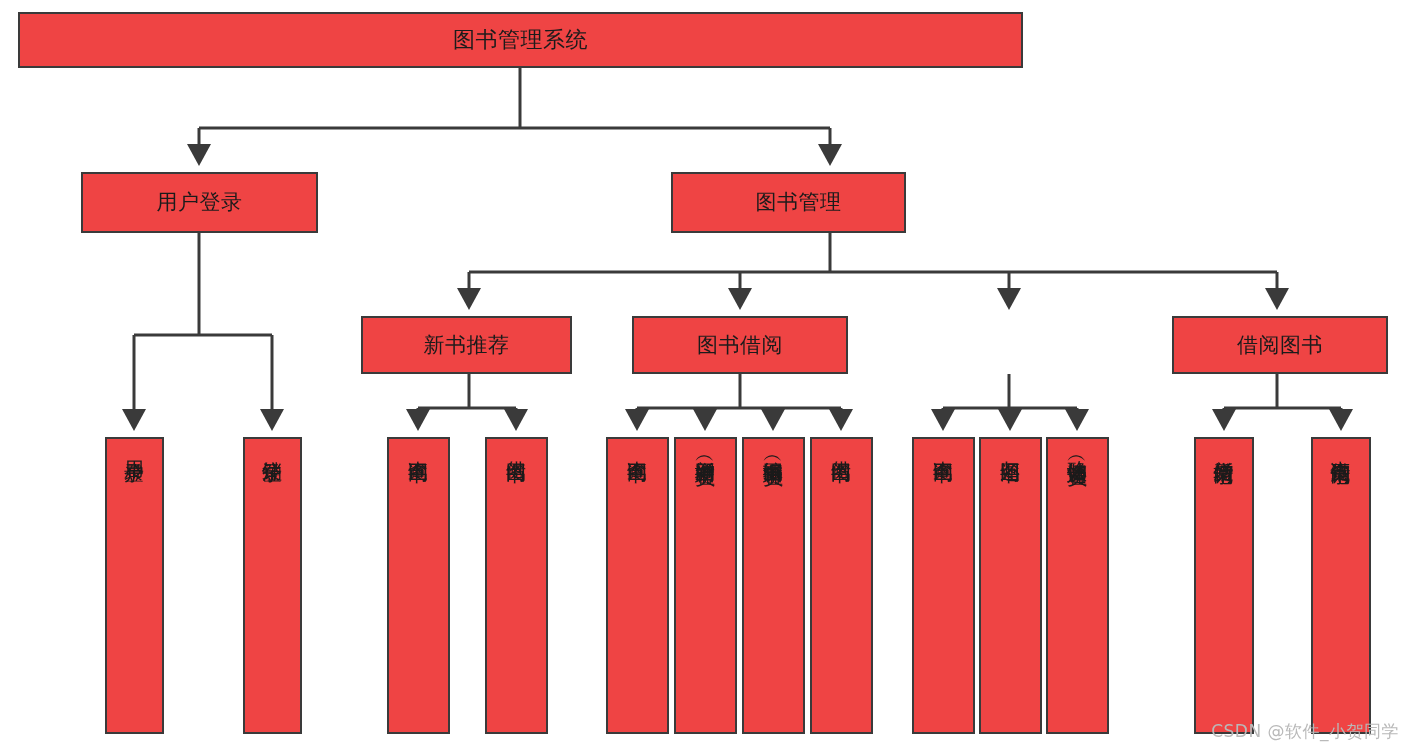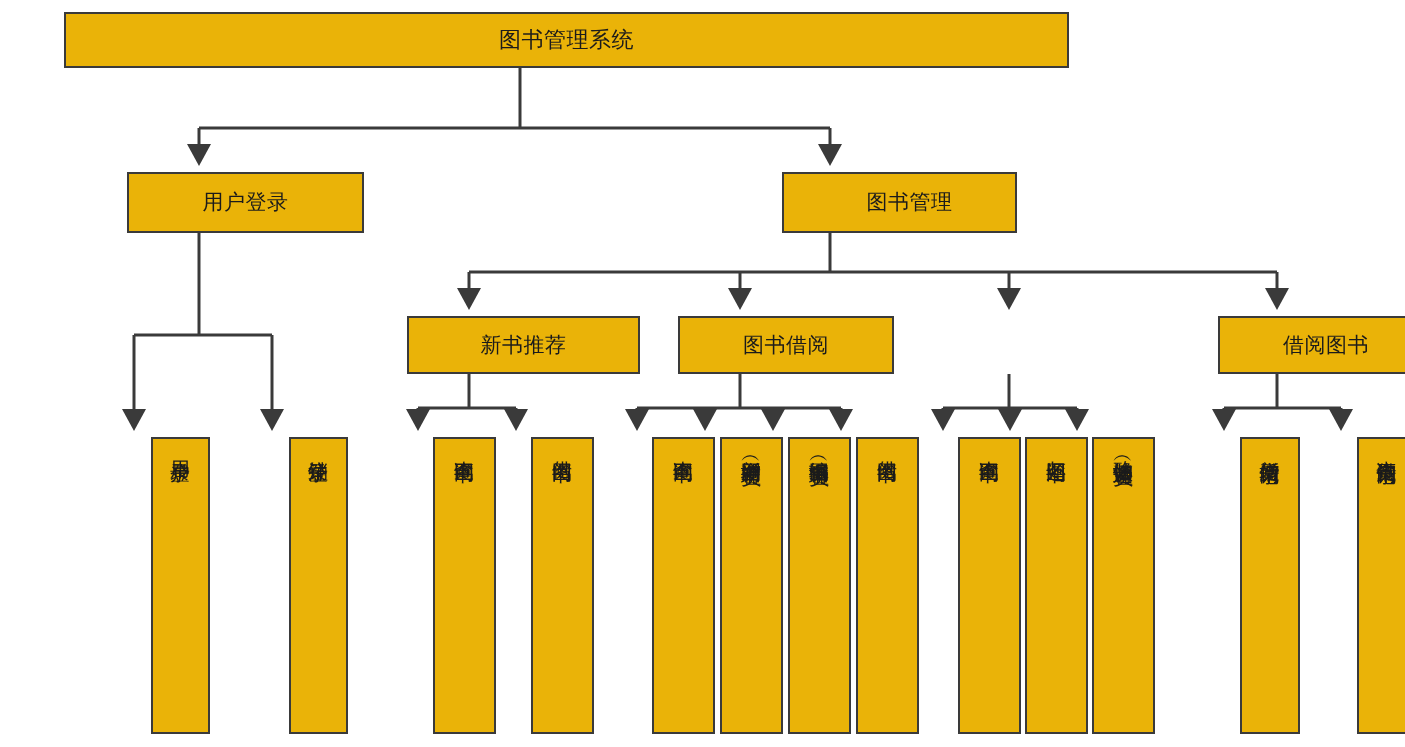--- a/index.html
+++ b/index.html
@@ -28,27 +28,26 @@
     left: 0; top: 0;
     width: 1405px;
     height: 747px;
     pointer-events: none;
   }
 
   
   .node {
     position: absolute;
     box-sizing: border-box;
-    background: #eab308;
+    background: #ef4444;
     border: 2px solid #3a3a3a;
     display: flex;
     align-items: center;
     justify-content: center;
     color: #1b1b1b;
-    margin-left: 46px;
   }
 
   .node-label {
     display: block;
     text-align: center;
     line-height: 1.28;
     white-space: pre;
   }
 
   
@@ -144,25 +143,25 @@
   </svg>
 
   <div class="node horiz root" style="left:18px; top:12px; width:1005px; height:56px;">
     <span class="node-label">图书管理系统</span>
   </div>
 
   <div class="node horiz" style="left:81px; top:172px; width:237px; height:61px;">
     <span class="node-label">用户登录</span>
   </div>
 
-  <div class="node horiz" style="left:736px; top:172px; width:235px; height:61px;padding-left:20px;">
+  <div class="node horiz" style="left:671px; top:172px; width:235px; height:61px;padding-left:20px;">
     <span class="node-label">图书管理</span>
   </div>
 
-  <div class="node horiz" style="left:361px; top:316px; width:233px; height:58px;align-items:center;">
+  <div class="node horiz" style="left:361px; top:316px; width:211px; height:58px;align-items:center;">
     <span class="node-label">新书推荐</span>
   </div>
 
   <div class="node horiz" style="left:632px; top:316px; width:216px; height:58px;align-items:center;">
     <span class="node-label">图书借阅</span>
   </div>
 
 
   <div class="node horiz" style="left:1172px; top:316px; width:216px; height:58px;">
     <span class="node-label">借阅图书</span>
@@ -213,14 +212,15 @@
   </div>
 
   <div class="node leaf" style="left:1194px; top:437px; width:60px; height:297px;">
     <span class="node-label">新增借阅记录</span>
   </div>
 
   <div class="node leaf" style="left:1311px; top:437px; width:60px; height:297px;">
     <span class="node-label">查询借阅记录</span>
   </div>
 
+  <div id="watermark">CSDN @软件_小贺同学</div>
 
 </div>
 
 </body></html>

